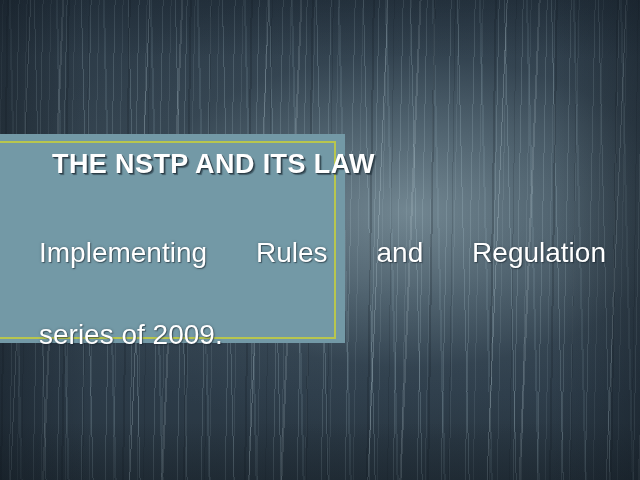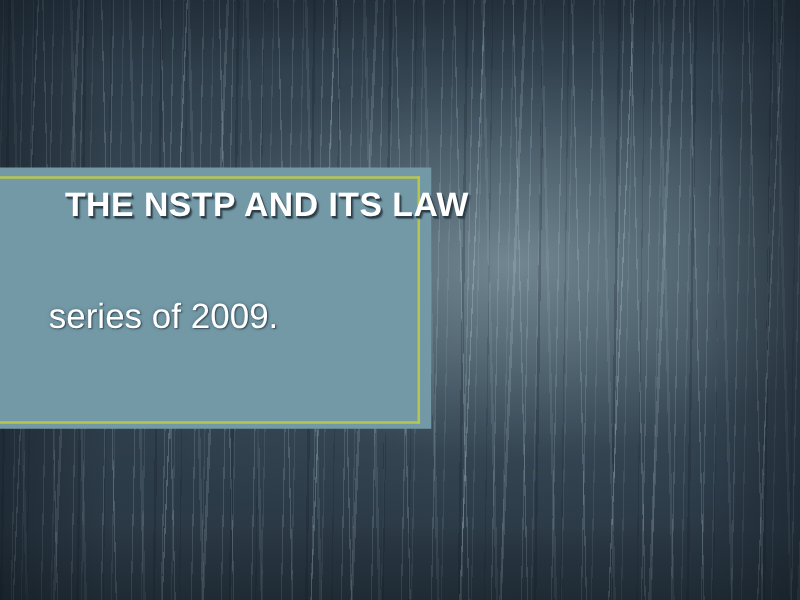--- a/index.html
+++ b/index.html
@@ -187,16 +187,17 @@
   <div class="bg-stripes-d"></div>
   <div class="bg-vignette"></div>
 
   <div id="title-panel">
     <div id="title-panel-border"></div>
   </div>
 
   <div id="title-text">THE NSTP AND ITS LAW</div>
 
   <div id="body-text">
+    <span class="line j">Implementing Rules and Regulation</span>
     <span class="line">series of 2009.</span>
   </div>
 
 </div>
 
 </body></html>

